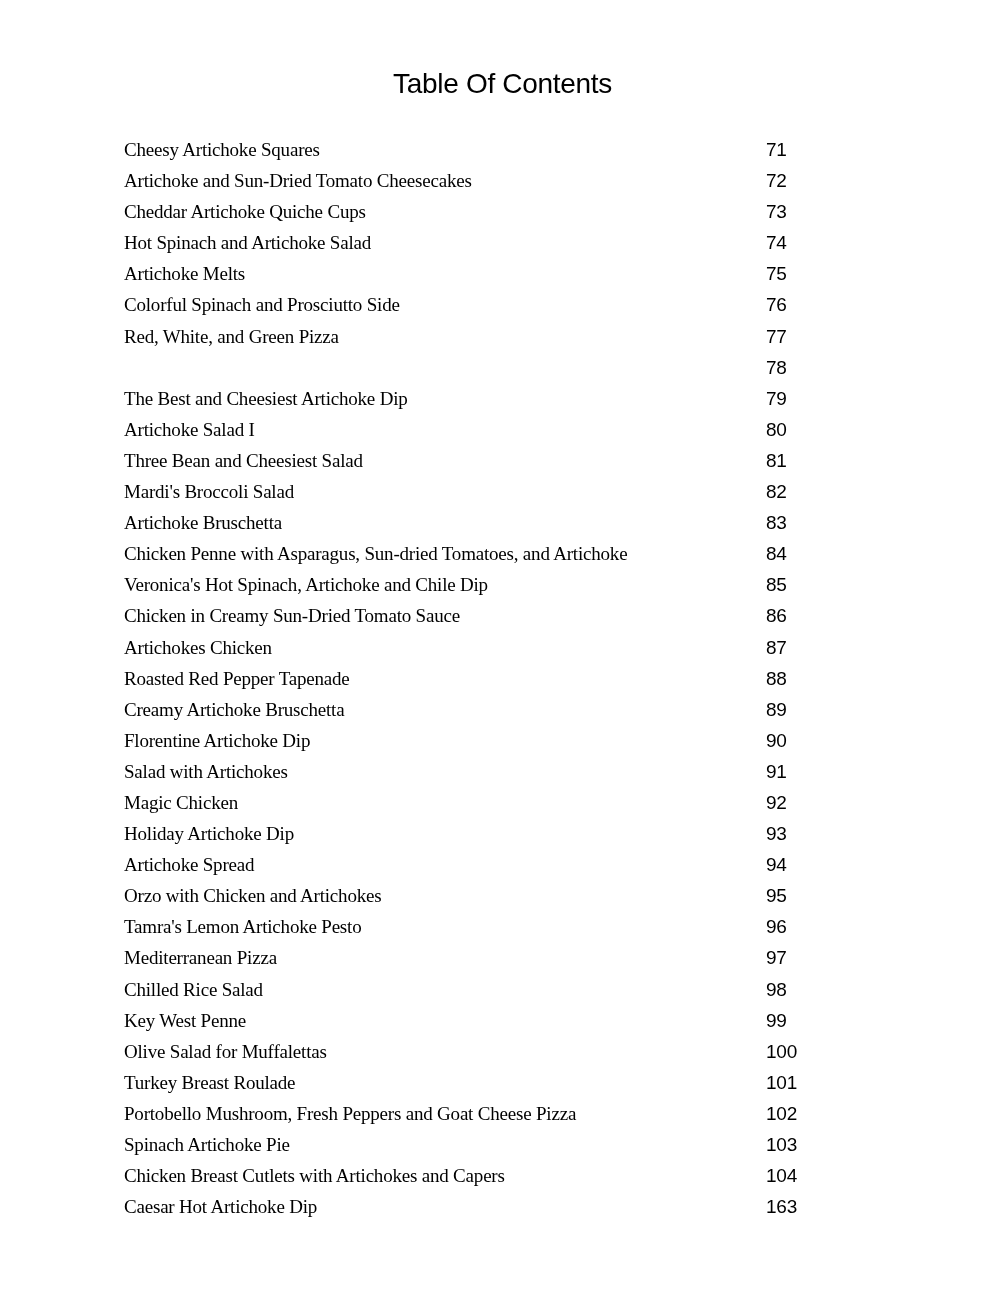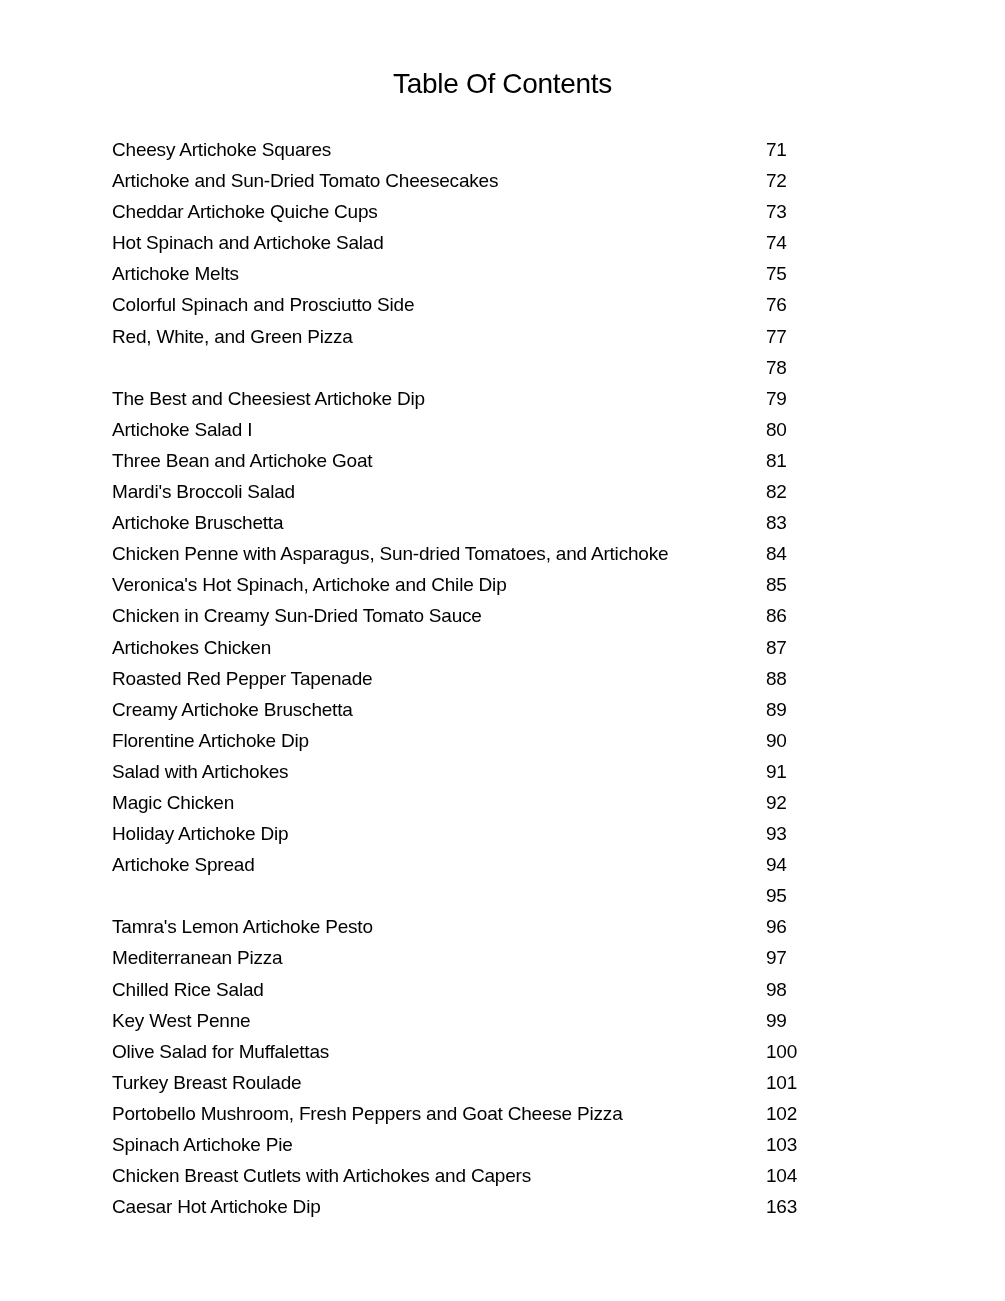--- a/index.html
+++ b/index.html
@@ -39,22 +39,23 @@
     .toc-row {
       position: relative;
       height: 31.1px;
       line-height: 28px;
       font-size: 19px;
       letter-spacing: -0.2px;
       white-space: nowrap;
     }
     .toc-title {
       position: absolute;
-      left: 0;
+      left: 12px;
       top: 0;
+      font-family: Liberation Serif, serif;
     }
     .toc-page {
       position: absolute;
       left: 626px;
       top: 0;
       margin-left: 28px;
     }
   </style>
 </head>
 <body>
@@ -95,21 +96,21 @@
     </li>
     <li class="toc-row">
       <span class="toc-title">The Best and Cheesiest Artichoke Dip</span>
       <span class="toc-page">79</span>
     </li>
     <li class="toc-row">
       <span class="toc-title">Artichoke Salad I</span>
       <span class="toc-page">80</span>
     </li>
     <li class="toc-row">
-      <span class="toc-title">Three Bean and Artichoke Goat</span>
+      <span class="toc-title">Three Bean and Cheesiest Salad</span>
       <span class="toc-page">81</span>
     </li>
     <li class="toc-row">
       <span class="toc-title">Mardi's Broccoli Salad</span>
       <span class="toc-page">82</span>
     </li>
     <li class="toc-row">
       <span class="toc-title">Artichoke Bruschetta</span>
       <span class="toc-page">83</span>
     </li>
@@ -151,20 +152,21 @@
     </li>
     <li class="toc-row">
       <span class="toc-title">Holiday Artichoke Dip</span>
       <span class="toc-page">93</span>
     </li>
     <li class="toc-row">
       <span class="toc-title">Artichoke Spread</span>
       <span class="toc-page">94</span>
     </li>
     <li class="toc-row">
+      <span class="toc-title">Orzo with Chicken and Artichokes</span>
       <span class="toc-page">95</span>
     </li>
     <li class="toc-row">
       <span class="toc-title">Tamra's Lemon Artichoke Pesto</span>
       <span class="toc-page">96</span>
     </li>
     <li class="toc-row">
       <span class="toc-title">Mediterranean Pizza</span>
       <span class="toc-page">97</span>
     </li>

